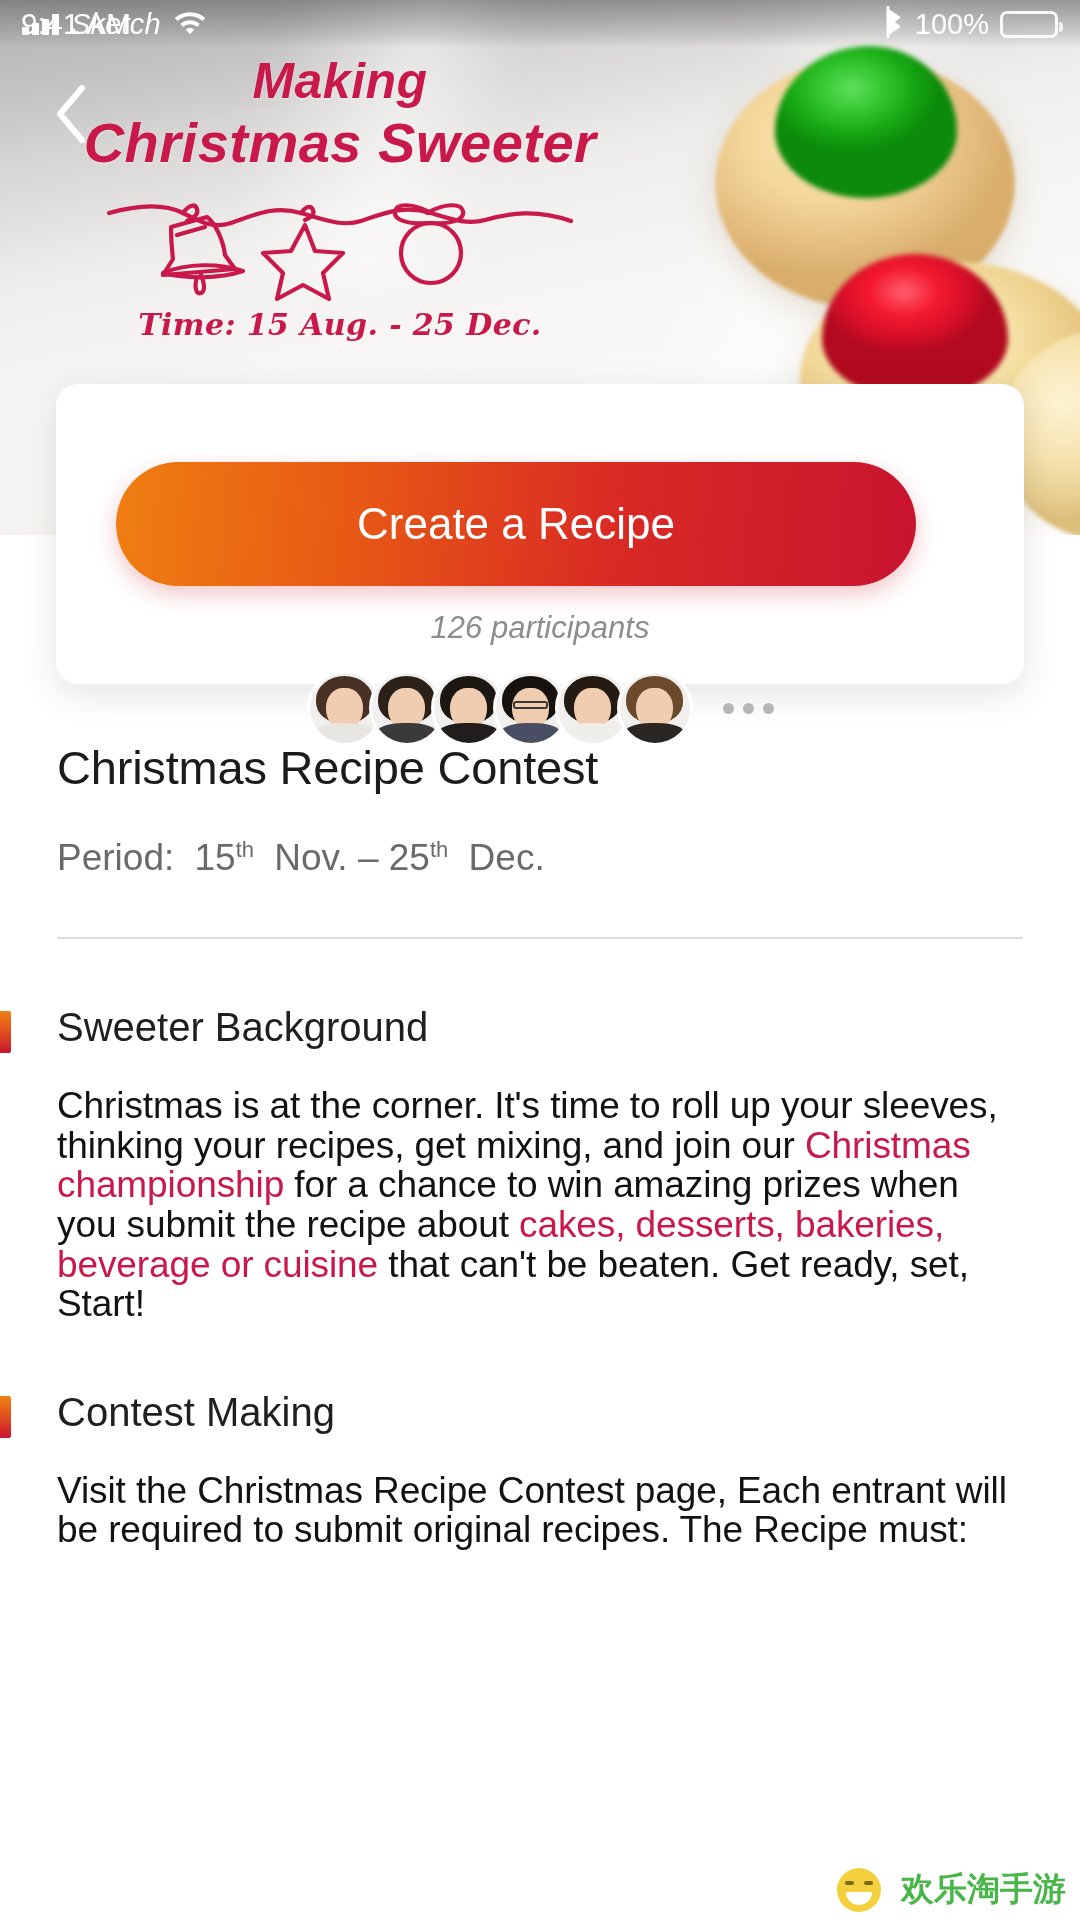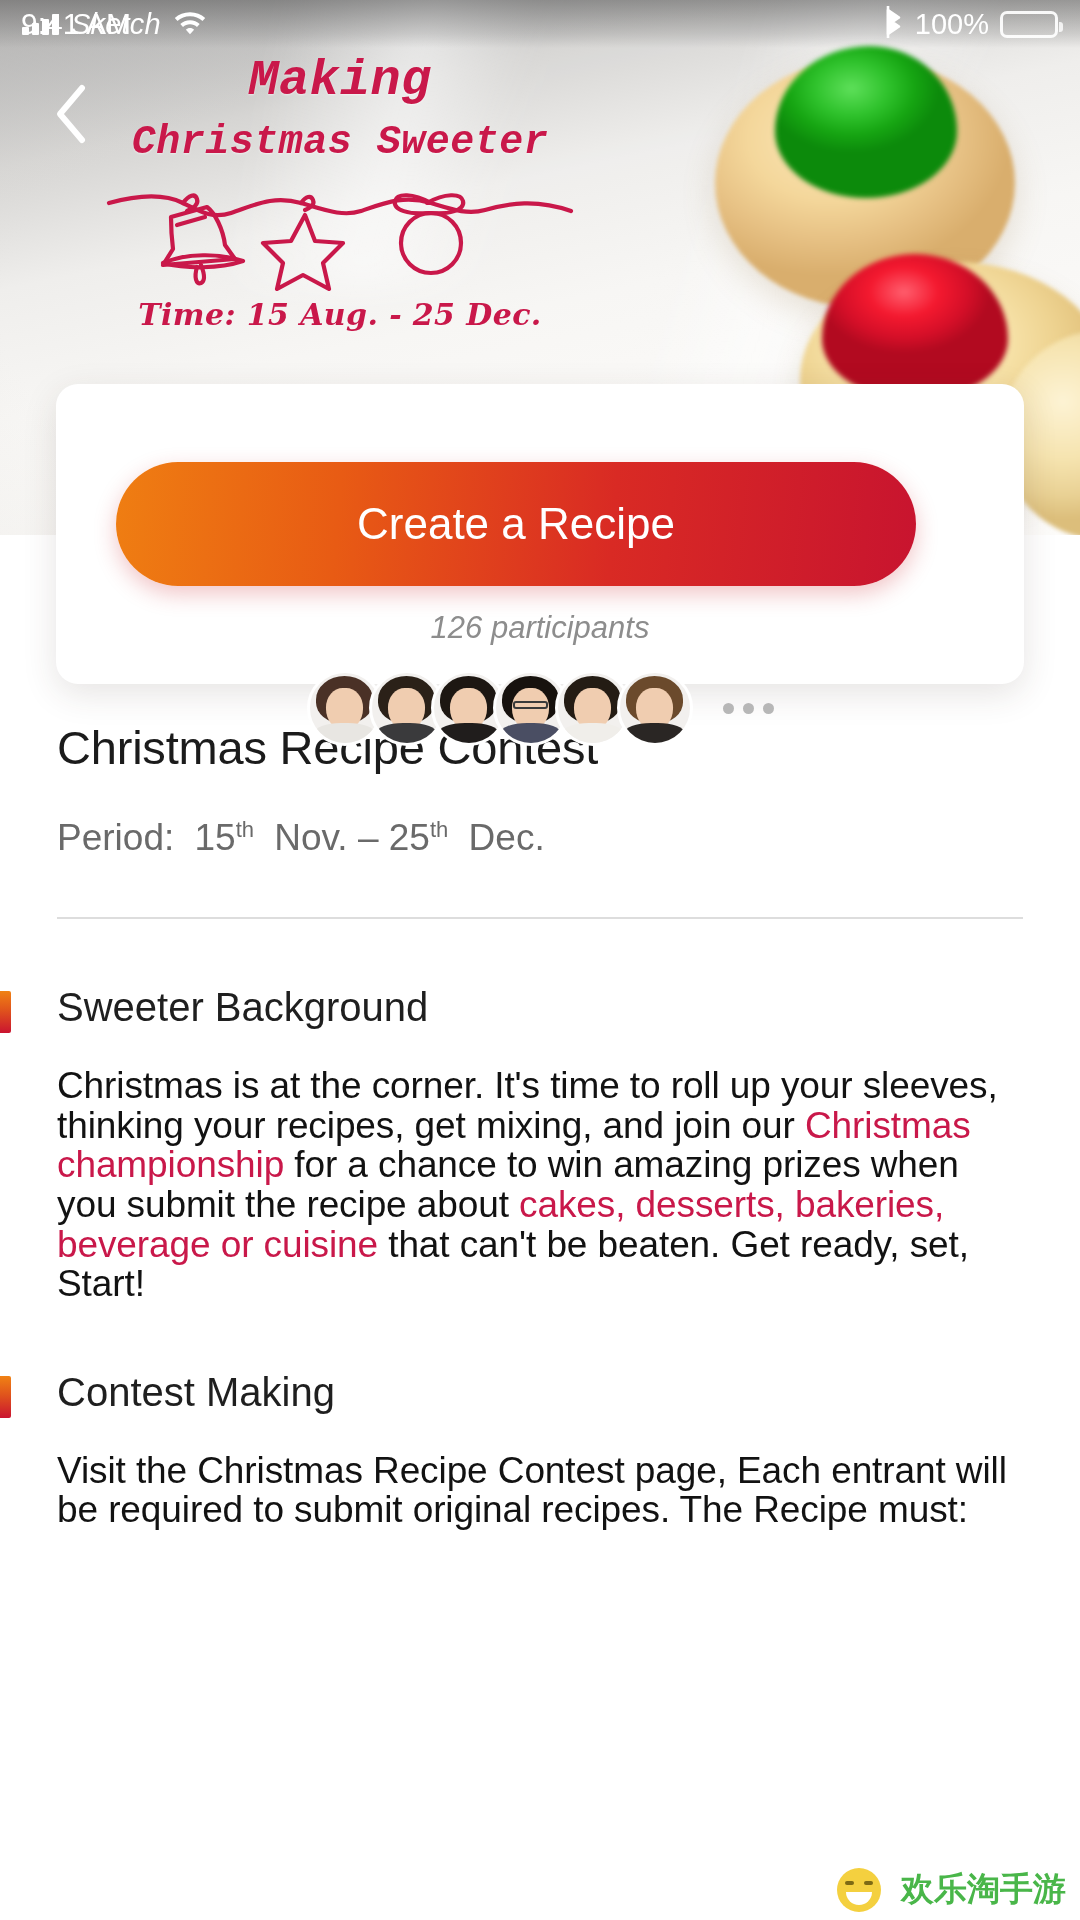--- a/index.html
+++ b/index.html
@@ -96,26 +96,26 @@
 
   .back-btn {
     position:absolute; left:36px; top:80px; width:72px; height:72px; z-index:40;
     display:flex; align-items:center; justify-content:center; cursor:pointer;
   }
 
   
   .hero-title { position:absolute; left:0; top:52px; width:680px; z-index:30; text-align:center; }
   .ht-line1, .ht-line2 {
     color:#c9184a;
-    font-family:Liberation Mono, monospace;
+    font-family:Liberation Sans, sans-serif;
     font-style:italic; font-weight:700;
     text-shadow:0 1px 2px rgba(255,255,255,.55);
   }
   .ht-line1 { font-size:50px; letter-spacing:.5px; }
-  .ht-line2 { font-size:40px; margin-top:11px; letter-spacing:.5px; }
+  .ht-line2 { font-size:56px; margin-top:0; letter-spacing:.5px; }
   .garland { margin-top:16px; display:flex; justify-content:center; }
   .hero-time {
     margin-top:6px; color:#c9184a;
     font-family:"DejaVu Serif", serif; font-style:italic; font-weight:700;
     font-size:30px; letter-spacing:.4px;
   }
 
   
   .card {
     position:absolute; left:56px; top:384px; width:968px; height:300px;
@@ -144,21 +144,21 @@
   }
   .av:first-child{ margin-left:0; }
   .av .hair { position:absolute; left:9%; top:4%; width:82%; height:68%; border-radius:50% 50% 44% 44%; }
   .av .face { position:absolute; left:24%; top:22%; width:52%; height:60%; border-radius:46% 46% 50% 50%; background:#f0cdb0; }
   .av .body { position:absolute; left:6%; bottom:-6%; width:88%; height:34%; border-radius:44% 44% 0 0; }
   .av .glasses{ position:absolute; left:25%; top:40%; width:50%; height:12%; border:2px solid #3a3a3a; border-radius:3px; }
   .more-dots { display:flex; gap:9px; margin-left:30px; cursor:pointer; }
   .more-dots span { width:11px; height:11px; border-radius:50%; background:#b7b7b7; }
 
   
-  .content { position:absolute; left:0; top:720px; width:1080px; }
+  .content { position:absolute; left:0; top:740px; width:1080px; }
   .page-title { margin:0 0 0 57px; font-size:47px; color:#1b1b1b; font-weight:400; letter-spacing:-.2px; }
   .period { margin:42px 0 0 57px; font-size:37px; color:#6a6a6a; }
   .period sup { font-size:22px; vertical-align:super; }
   .period .gap { display:inline-block; width:10px; }
   .divider { margin:58px 57px 0 57px; height:2px; background:#dddddd; }
 
   .sec { margin-top:66px; position:relative; }
   .sec-bar {
     position:absolute; left:0; top:6px; width:11px; height:42px;
     background:linear-gradient(180deg,#f08214 0%, #e0541c 45%, #ca1430 100%);

